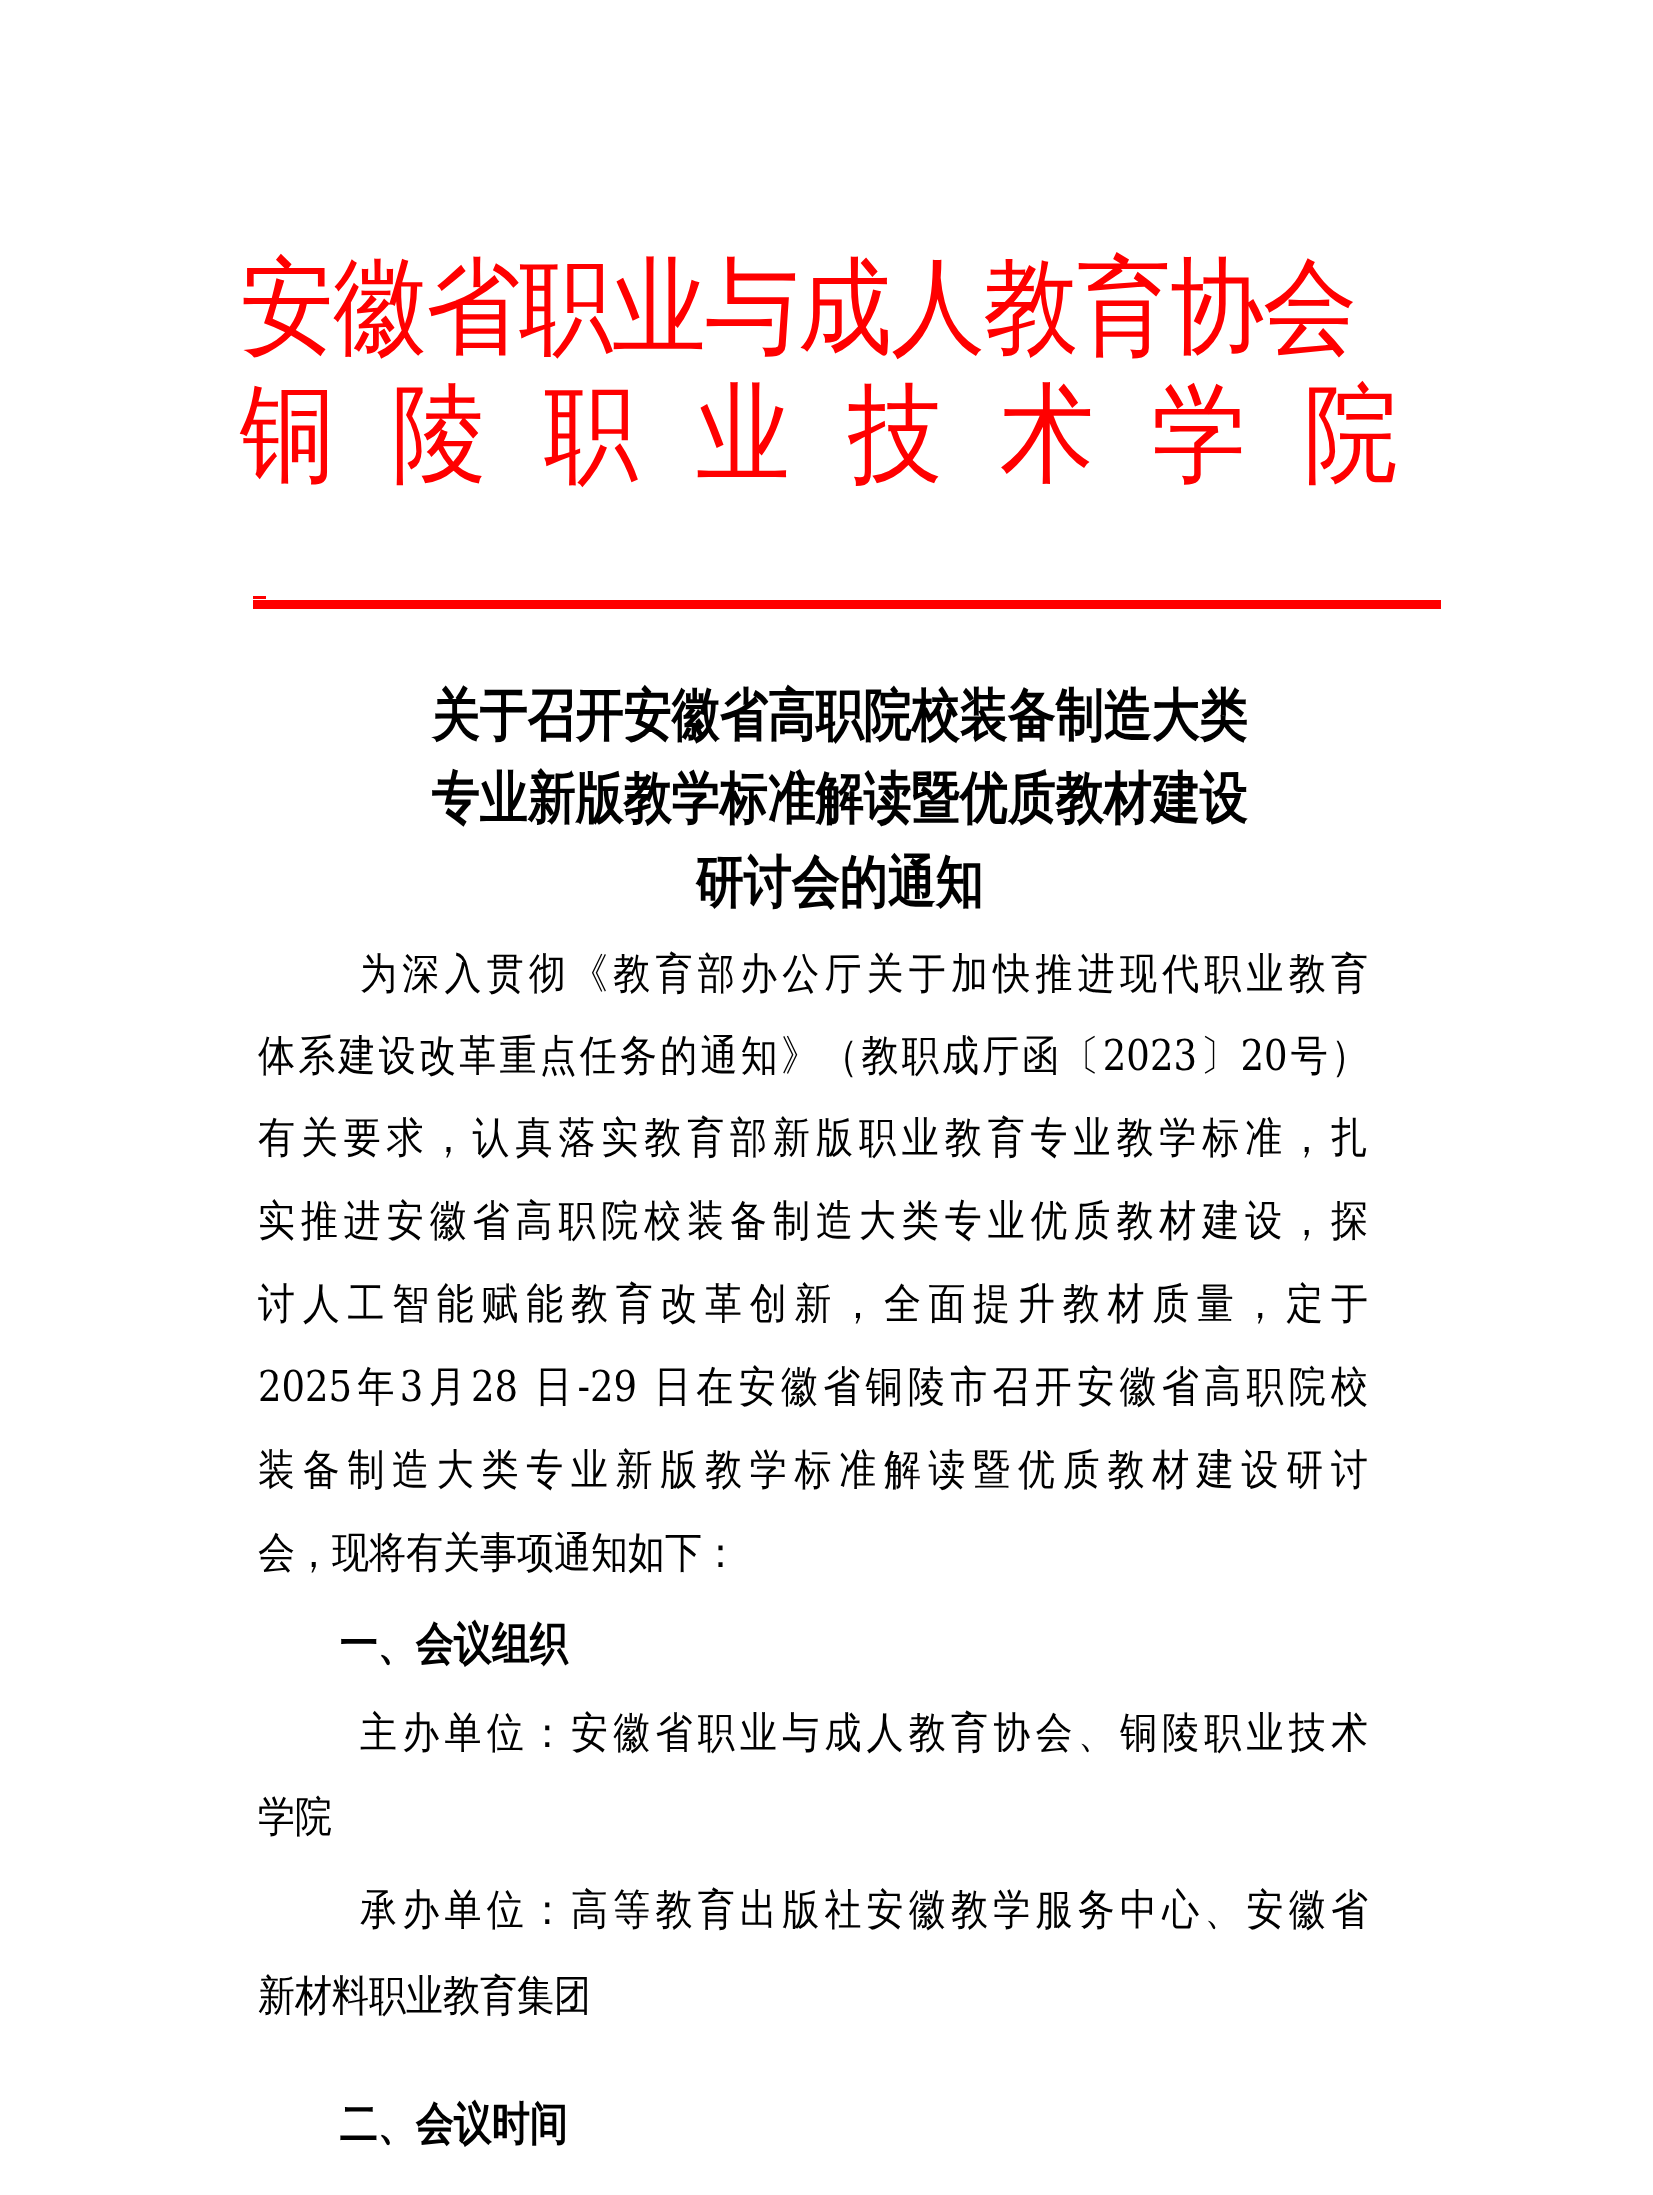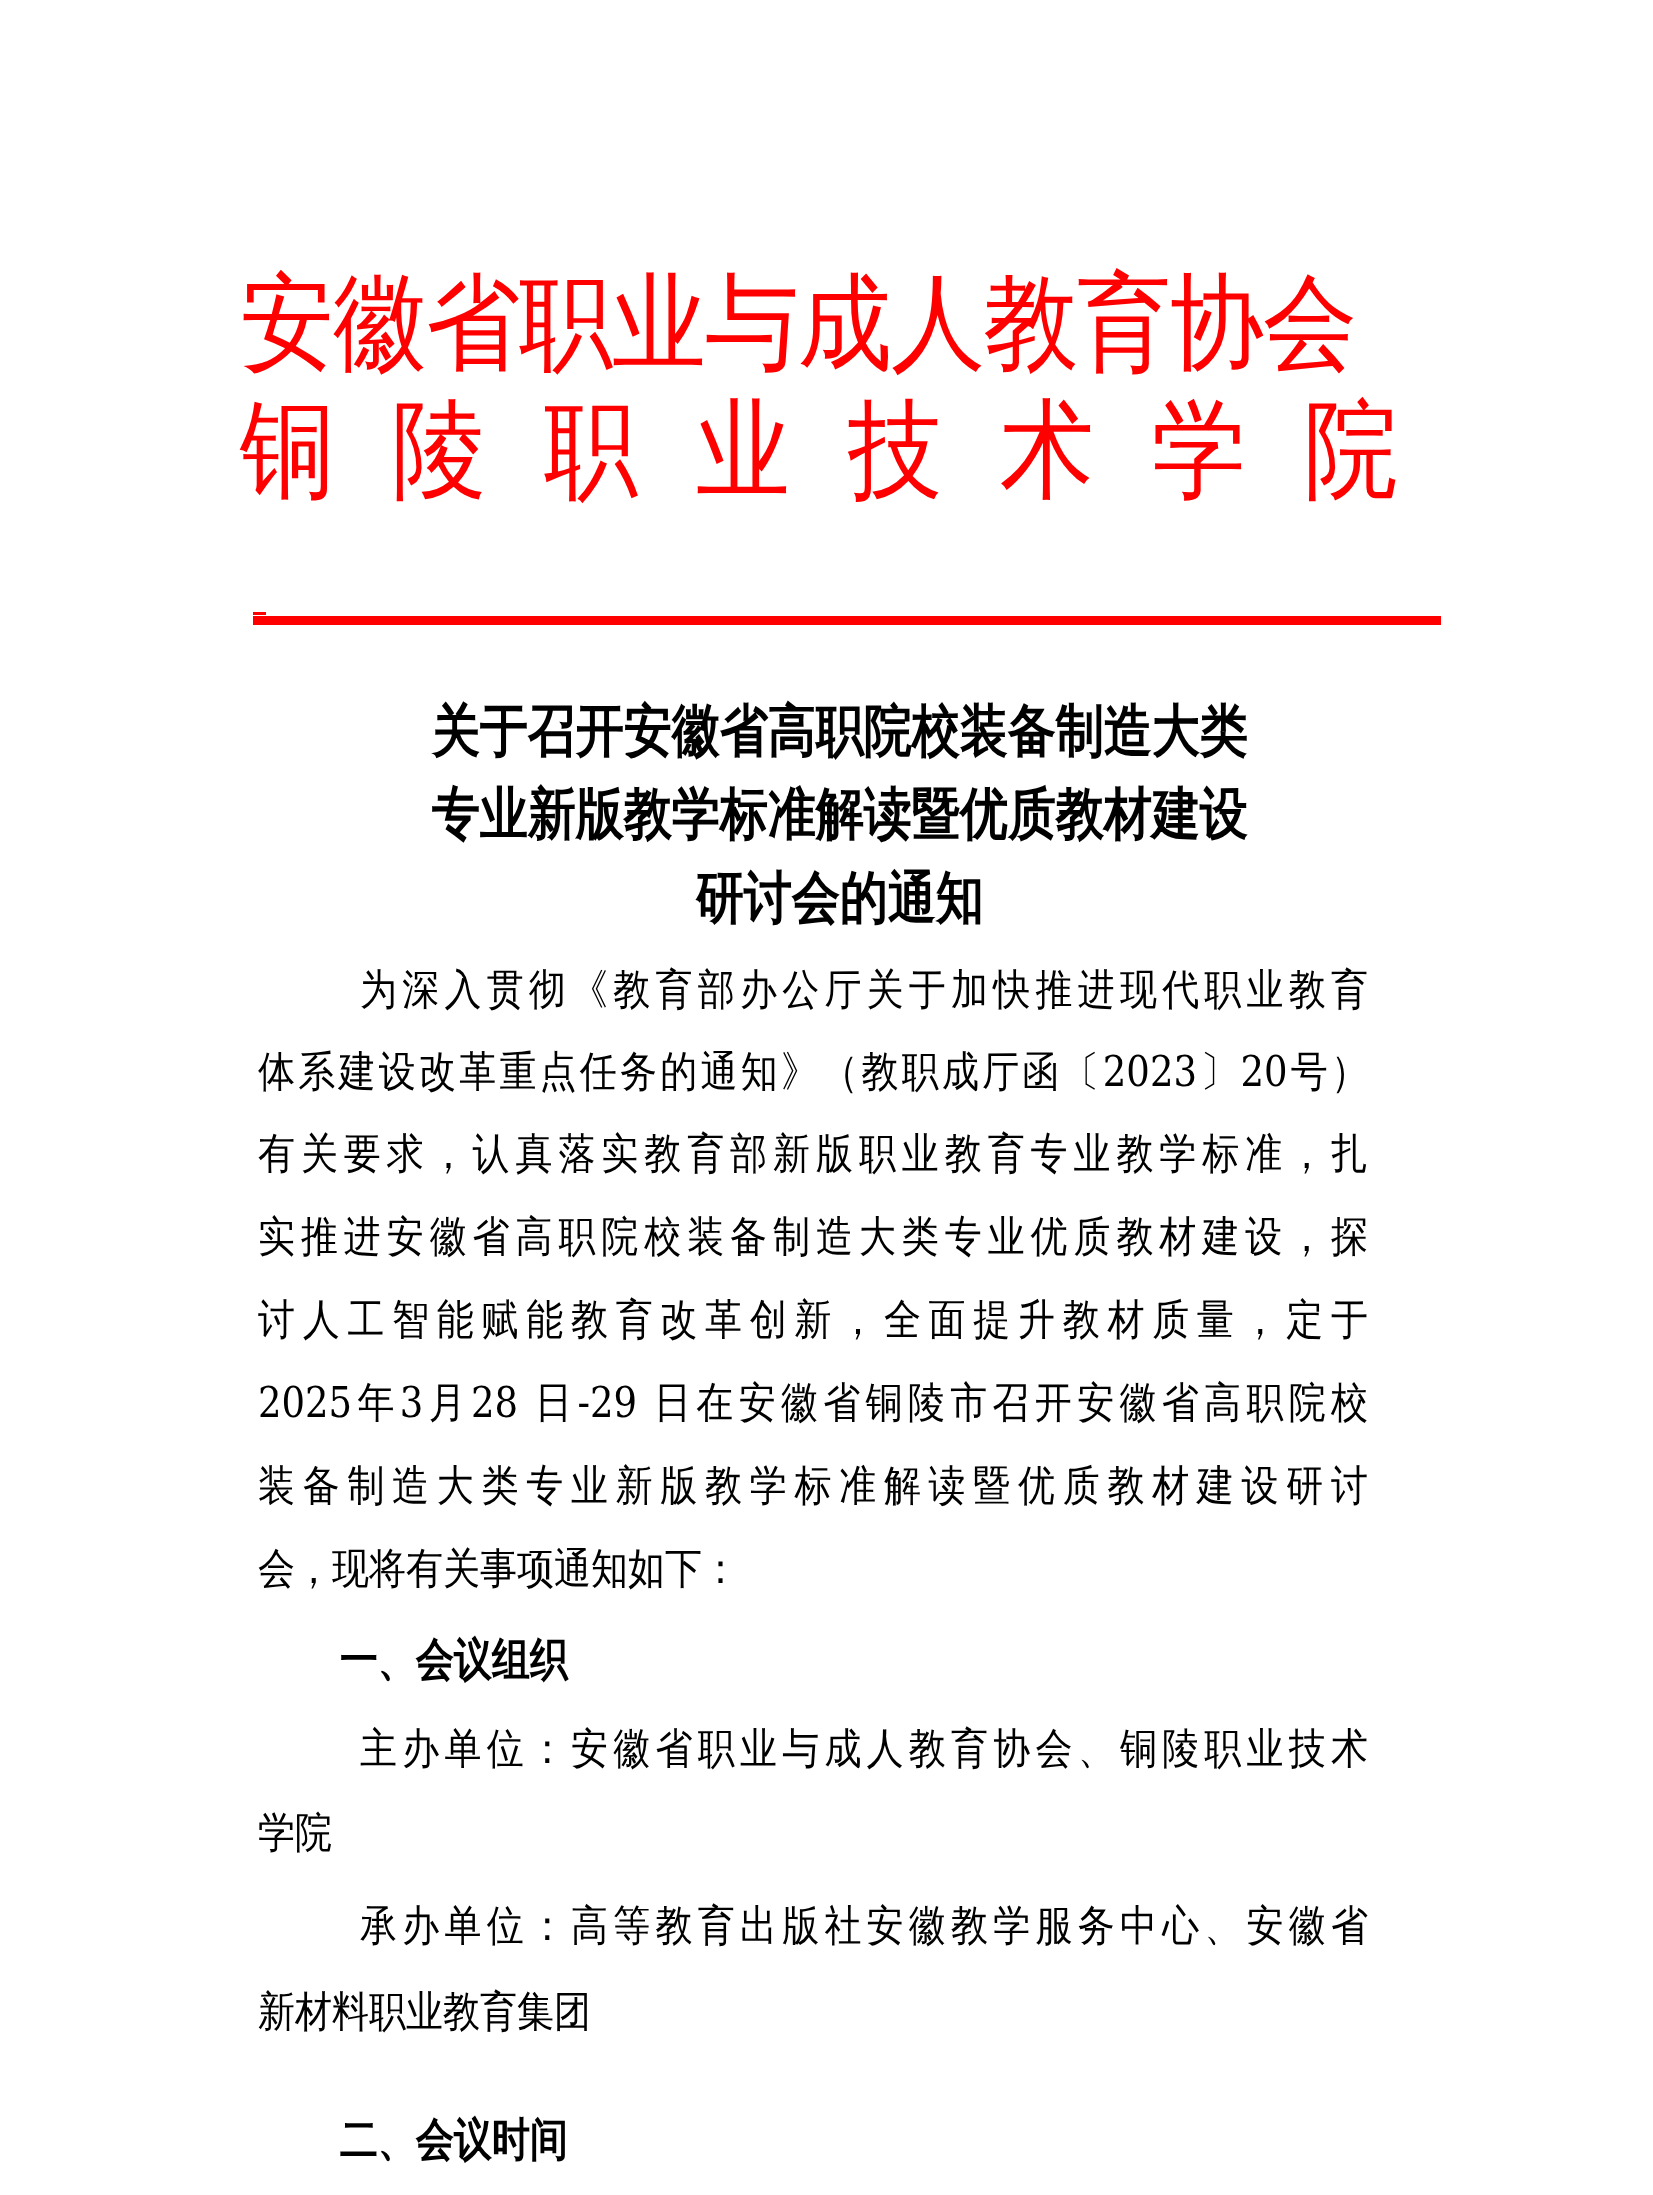--- a/index.html
+++ b/index.html
@@ -1,17 +1,17 @@
 <!DOCTYPE html>
 <html><head>
 <meta charset="utf-8">
 <style>
   html, body { margin: 0; padding: 0; background: #ffffff; }
   body { width: 1653px; height: 2195px; position: relative; overflow: hidden; }
-  .page { position: absolute; left: 0; top: 16px; width: 1653px; height: 1799px; background: #fff; }
+  .page { position: absolute; left: 0; top: 0; width: 1653px; height: 1799px; background: #fff; }
   .hdr-line {
     position: absolute; left: 240px; width: 1200px;
     font-family: "DejaVu Sans", sans-serif; color: #ff0000;
     font-size: 94px; line-height: 1; white-space: nowrap;
     transform-origin: left top;
   }
   .hdr1 { top: 255px; letter-spacing: -1px; transform: scaleY(1.12); }
   .hdr2 { top: 380px; letter-spacing: 58px; transform: scaleY(1.15); }
   .tick { position: absolute; left: 253px; top: 596px; width: 13px; height: 3px; background: #ff0000; }
   .redline { position: absolute; left: 253px; top: 600px; width: 1188px; height: 9px; background: #ff0000; }

